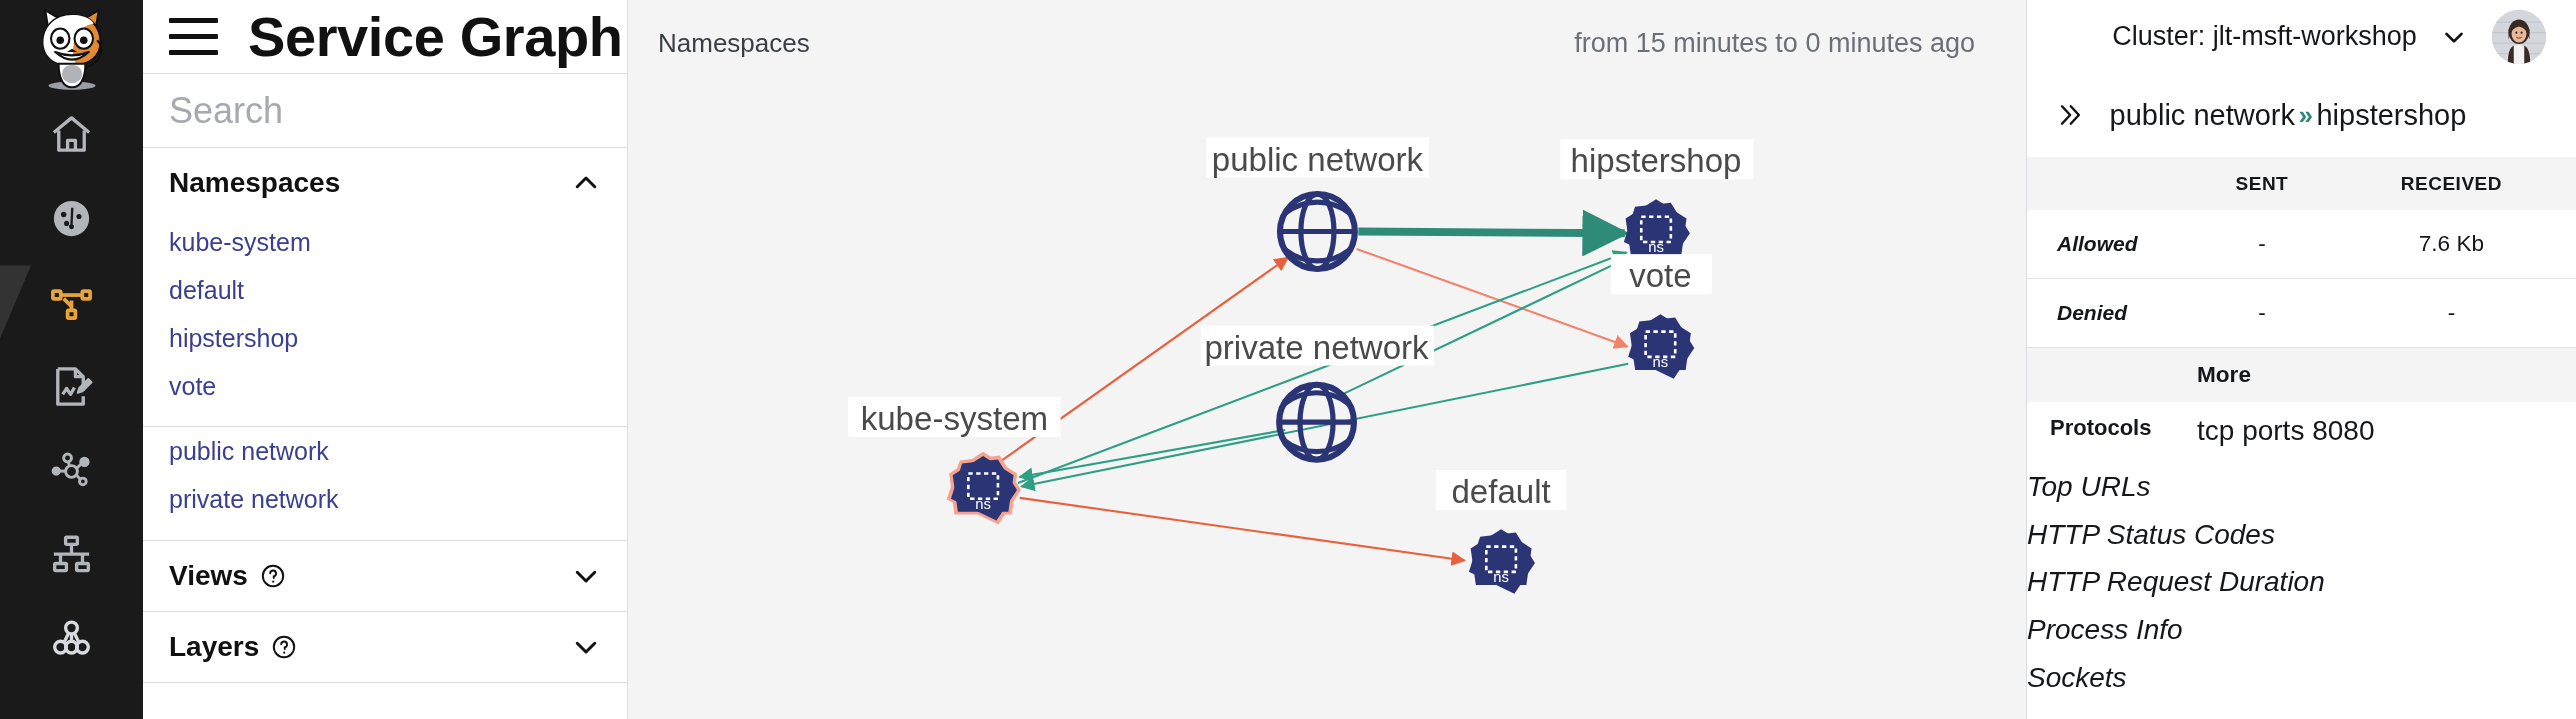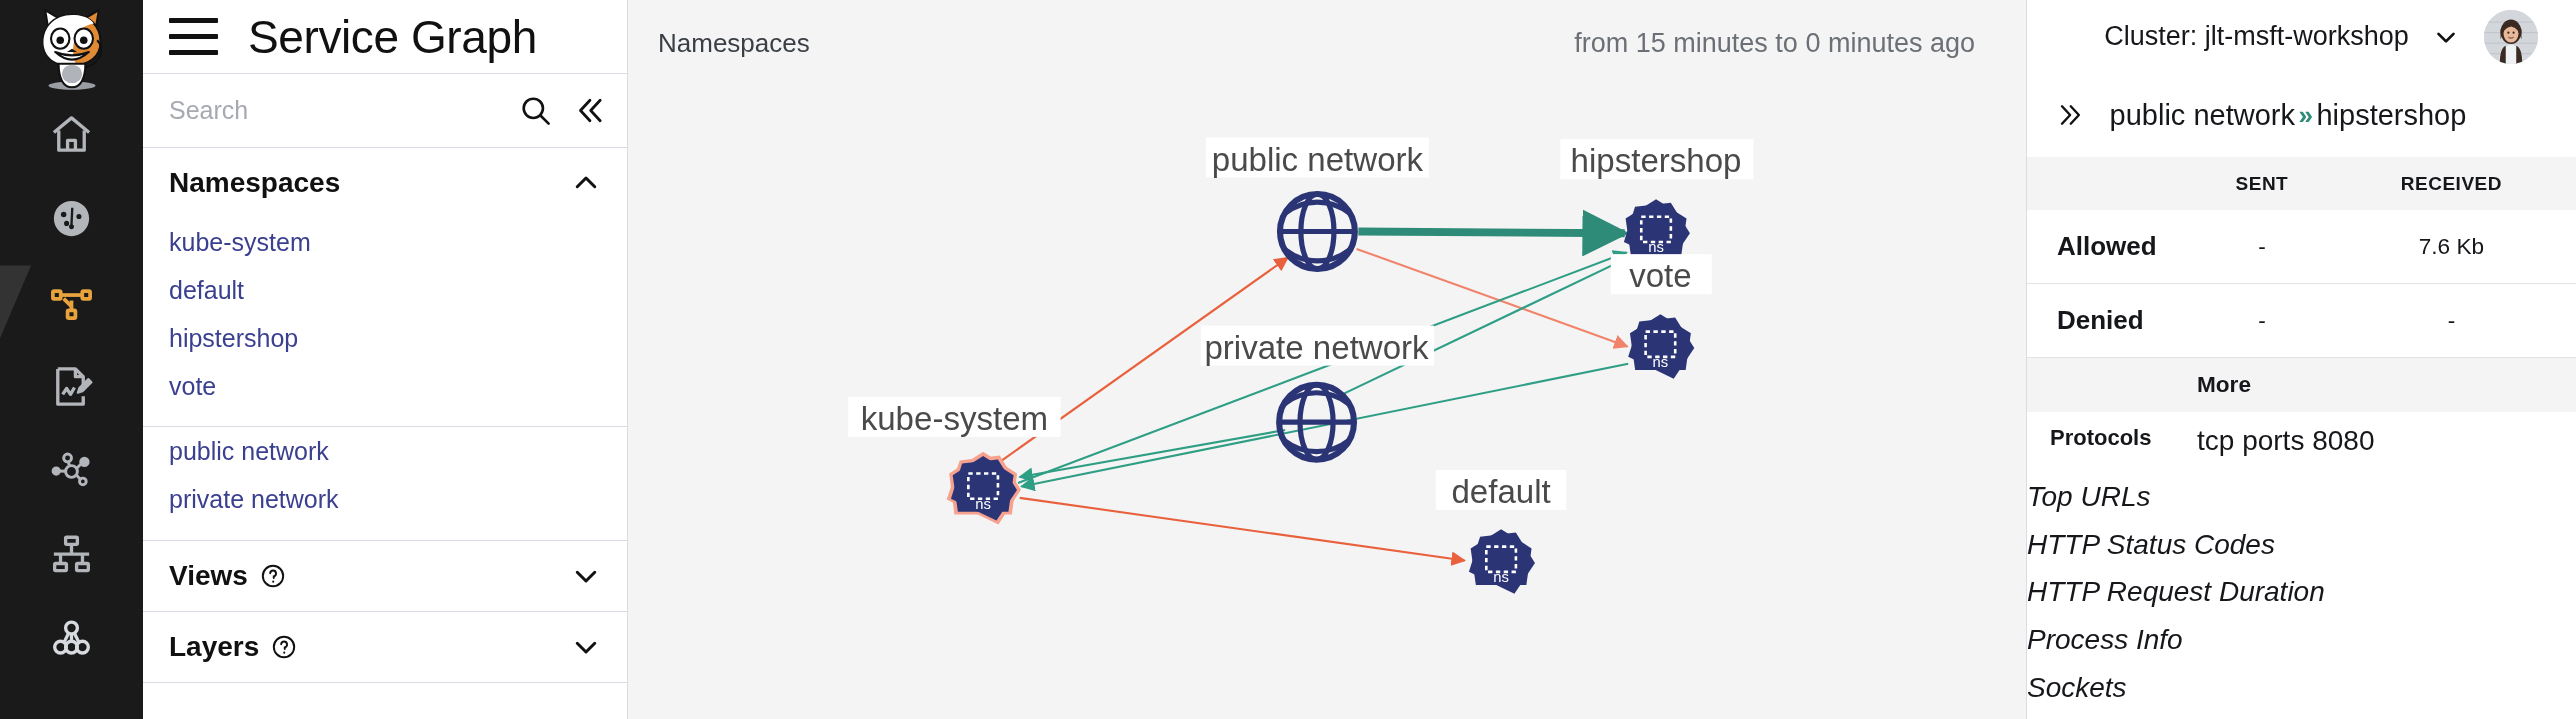--- a/index.html
+++ b/index.html
@@ -36,29 +36,29 @@
     width: 485px; flex: 0 0 485px; height: 719px;
     background: #ffffff; display: flex; flex-direction: column;
     border-right: 1.7px solid #d9dce2;
   }
   .brandbar {
     height: 73px; display: flex; align-items: center;
     padding-left: 26px; gap: 30px; background:#fff;
   }
   .burger { width: 49px; height: 37px; display:flex; flex-direction:column; justify-content:space-between; cursor:pointer; }
   .burger span { display:block; height:5.2px; background:#111; border-radius:0.9px; }
-  .brand-title { font-size: 46px; font-weight: 400; color:#111; letter-spacing:-0.4px; white-space:nowrap; }
+  .brand-title { font-size: 56px; font-weight: 700; color:#111; letter-spacing:-0.4px; white-space:nowrap; }
 
   .search-row {
     height: 75px; display:flex; align-items:center;
     border-top: 1.7px solid #d9dce2; border-bottom: 1.7px solid #d9dce2;
     background:#fff; padding-left: 26px; padding-right: 15.7px; gap: 8.7px;
   }
   .search-input {
-    flex:1; border:none; outline:none; font-size: 25px;
+    flex:1; border:none; outline:none; font-size: 36px;
     color:#000000; background:transparent;
     font-family:"Liberation Sans", sans-serif;
   }
   .search-input::placeholder { color:#a6a9b0; }
   .icon-btn { width:45px; height:45px; display:flex; align-items:center; justify-content:center; cursor:pointer; flex:none;}
   .icon-btn svg { width:35px; height:35px; }
 
   .section {
     border-bottom: 1.7px solid #d9dce2; background:#fff;
   }
@@ -113,38 +113,38 @@
   .stats-table { width:100%; border-collapse: collapse; }
   .stats-table th {
     background:#f4f4f4; font-size: 19px; letter-spacing:0.5px;
     color:#15171a; font-weight:700; padding: 15.7px 0; text-align:center;
   }
   .stats-table th.corner { width: 170px; }
   .stats-table td {
     font-size: 22.6px; color:#15171a; padding: 21px 0; text-align:center;
     border-bottom: 1.7px solid #e1e3e8;
   }
-  .stats-table td.rowlabel { font-weight:700; text-align:left; padding-left: 30px; font-size:26px;}
+  .stats-table td.rowlabel { font-weight:700; text-align:left; padding-left: 30px; font-size:21px;font-style:italic;}
 
   .more-head {
     background:#f4f4f4; font-size: 22.6px; font-weight:700; color:#15171a;
     padding: 14px 0 14px 170px;
   }
   .kv { display:flex; padding: 12.2px 0; }
   .kv-key {
     width: 170px; text-align:center; padding-right: 22.6px;
     font-size: 22px; font-weight:700; color:#15171a; flex:none;
   }
   .kv-val { font-size: 28px; color:#15171a; }
   .kv-list { display:flex; flex-direction:column; gap: 15.7px; }
   .kv-list span { cursor:pointer;font-style:italic; }
 
   
   .topright {
-    position:absolute; top:0; right:8px; height:73px;
+    position:absolute; top:0; right:0; height:73px;
     display:flex; align-items:center; gap:22.6px; padding-right:30px;
     z-index: 5;
   }
   .cluster-label { font-size: 27px; color:#15171a; white-space:nowrap; }
   .avatar {
     width: 54px; height: 54px; border-radius:50%; overflow:hidden;
     background:#cfd3d8; flex:none;
   }
 </style>
 </head>

